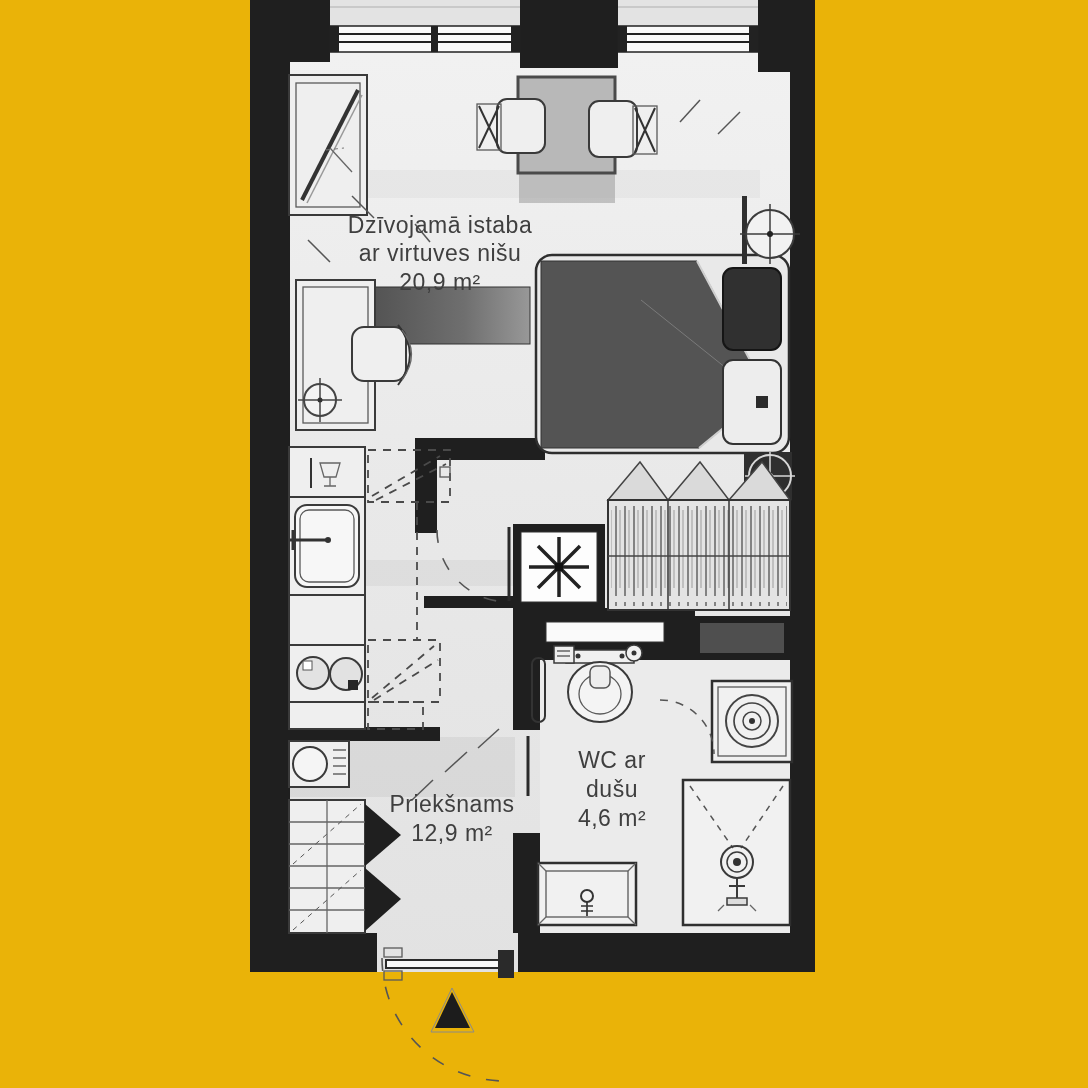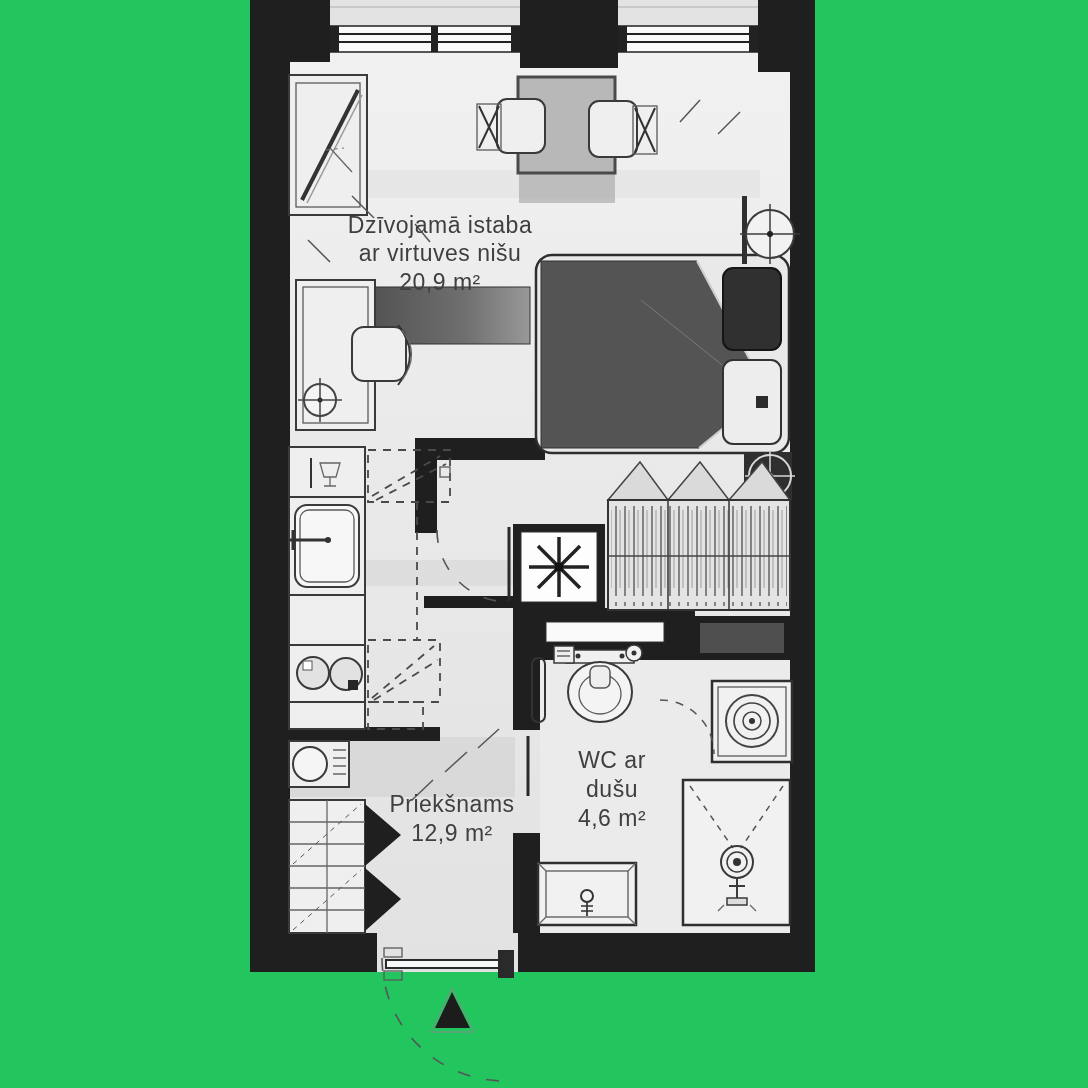--- a/index.html
+++ b/index.html
@@ -1,16 +1,16 @@
 <!DOCTYPE html>
 <html><head>
 <meta charset="utf-8">
 <style>
   html,body{margin:0;padding:0;background:#ffffff;}
-  .stage{position:relative;width:1088px;height:1088px;background:#22c55e;overflow:hidden;text-align:right;}
+  .stage{position:relative;width:1088px;height:1088px;background:#eab308;overflow:hidden;text-align:right;}
   svg{display:block;}
   .w   {fill:#1f1f1f;}
   .f1  {fill:#efefef;stroke:#3a3a3a;stroke-width:2;}
   .f1b {fill:#f1f1f1;stroke:#2f2f2f;stroke-width:2.5;}
   .f2  {fill:none;stroke:#5a5a5a;stroke-width:1.3;}
   .ln  {stroke:#333333;stroke-width:2;fill:none;}
   .ln3 {stroke:#2a2a2a;stroke-width:3;fill:none;}
   .thin{stroke:#666666;stroke-width:1.3;fill:none;}
   .dash{fill:none;stroke:#4a4a4a;stroke-width:1.8;stroke-dasharray:8 7;}
   .darc{fill:none;stroke:#555555;stroke-width:1.6;stroke-dasharray:13 16;}

